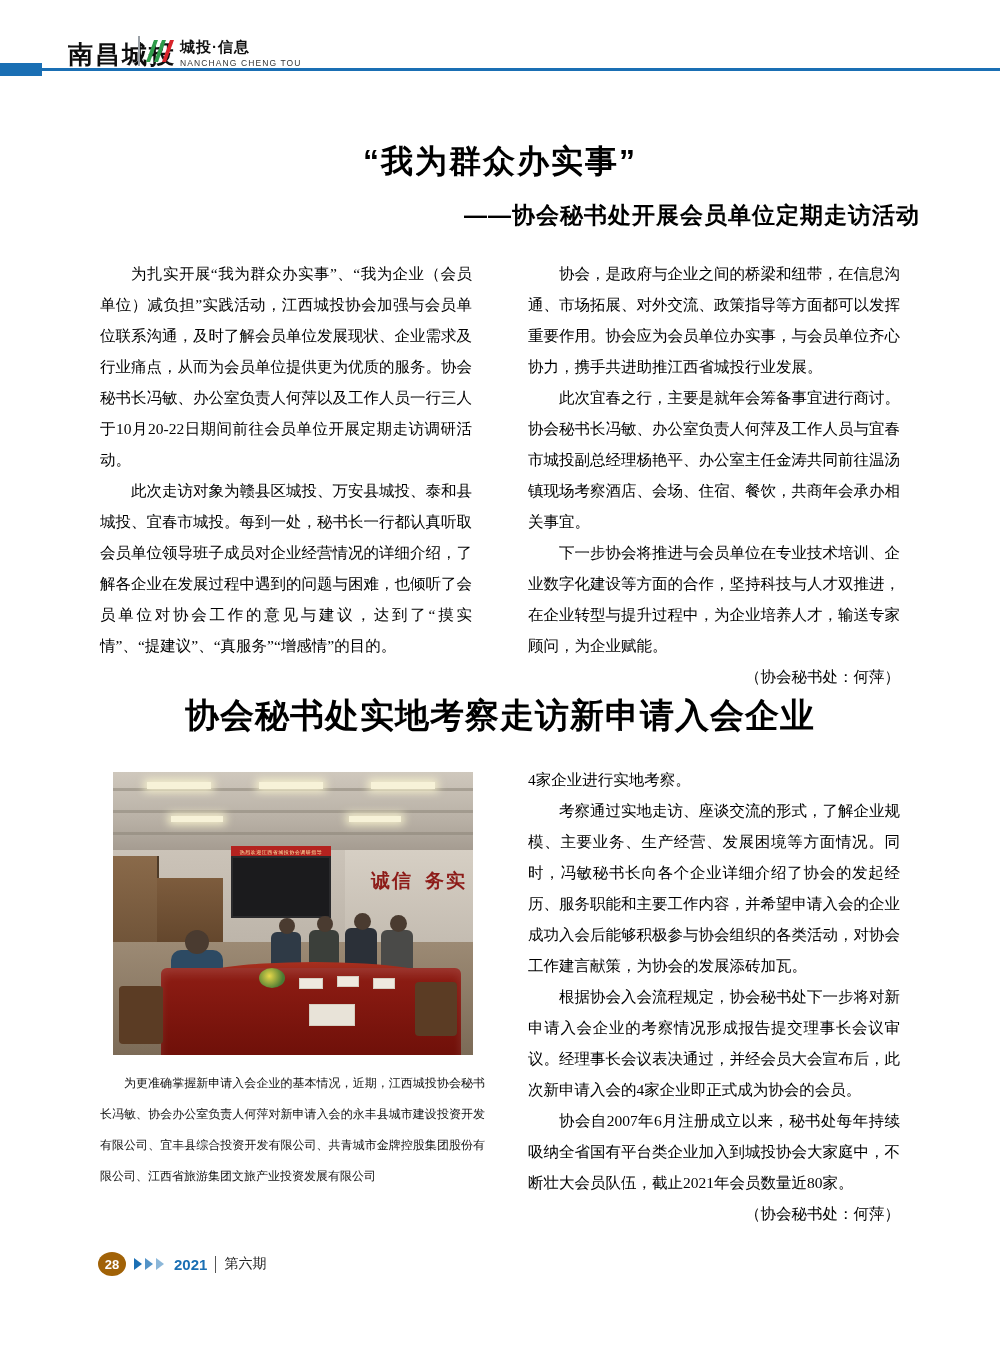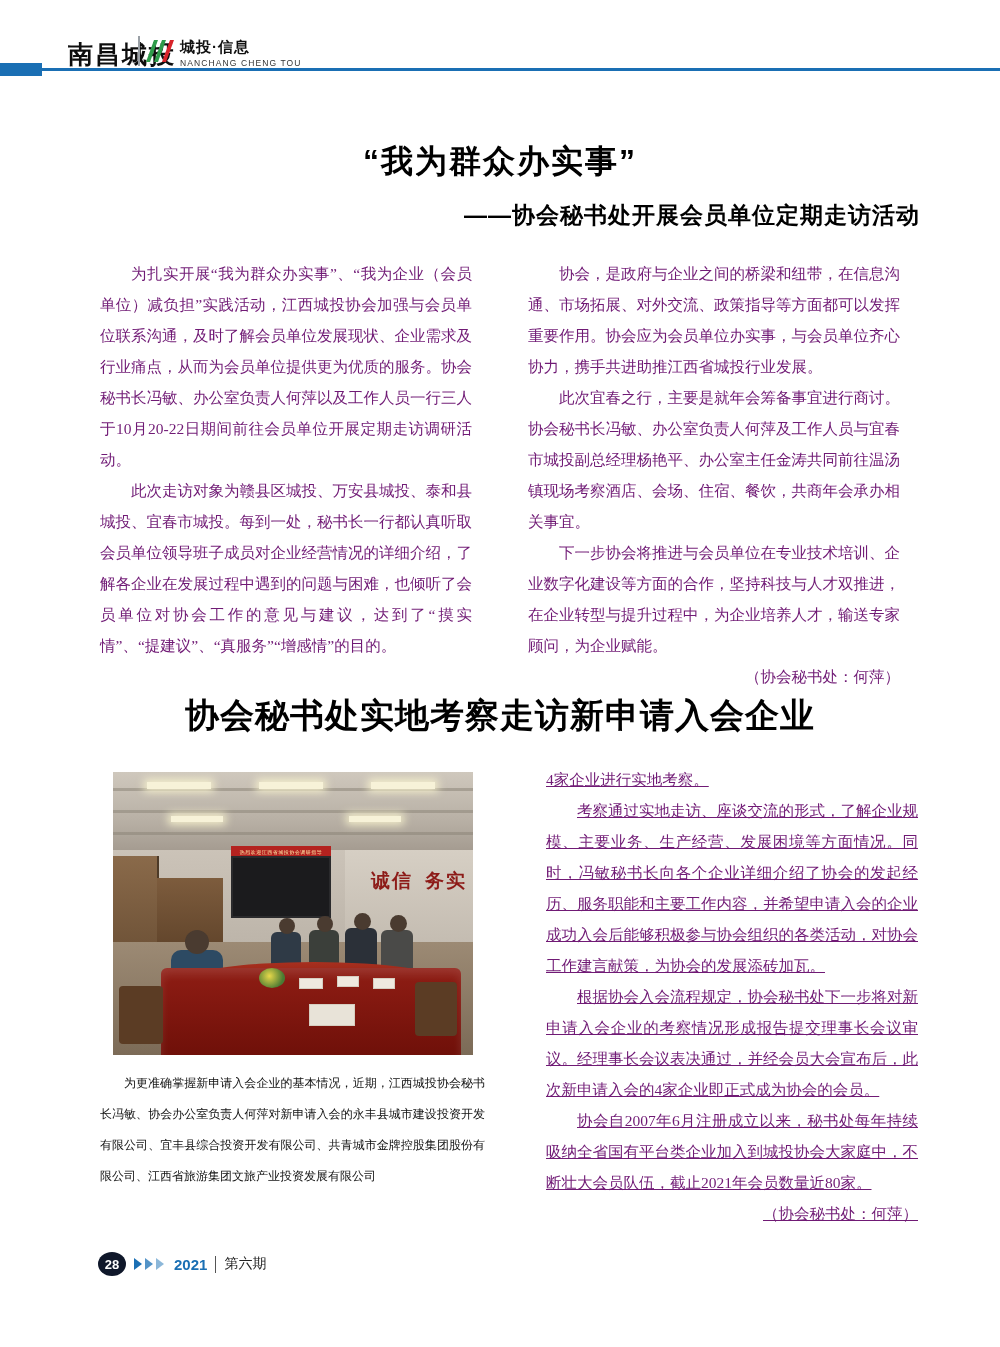--- a/index.html
+++ b/index.html
@@ -121,21 +121,21 @@
     letter-spacing: 1px;
     color: #000;
   }
 
   .col {
     position: absolute;
     font-size: 15.5px;
     line-height: 31px;
     text-align: justify;
     text-justify: inter-ideograph;
-    color: #701a75;
+    color: #000000;
   }
   .col p {
     margin: 0;
     text-indent: 2em;
   }
   .col p.noindent { text-indent: 0; }
   .col p.signature {
     text-indent: 0;
     text-align: right;
   }
@@ -250,34 +250,34 @@
     top: 1068px;
     width: 385px;
     font-size: 12px;
     line-height: 31px;
     text-align: justify;
     text-justify: inter-ideograph;
     color: #111;
   }
   .a2-caption p { margin: 0; text-indent: 2em; }
 
-  #a2-col-right { left: 546px; top: 764px; width: 372px; text-decoration: underline; }
+  #a2-col-right { left: 528px; top: 764px; width: 372px; }
 
   
   .footer {
     position: absolute;
     left: 98px;
     top: 1252px;
     height: 24px;
     display: flex;
     align-items: center;
   }
   .pg-badge {
     width: 28px; height: 24px; border-radius: 50%;
-    background: #0f172a;
+    background: #a16207;
     color: #fff;
     font-family: "Liberation Sans", sans-serif;
     font-size: 13px; font-weight: bold;
     display: flex; align-items: center; justify-content: center;
   }
   .chevrons {
     display: flex; align-items: center; margin-left: 8px; gap: 3px;
   }
   .chev {
     width: 0; height: 0;

